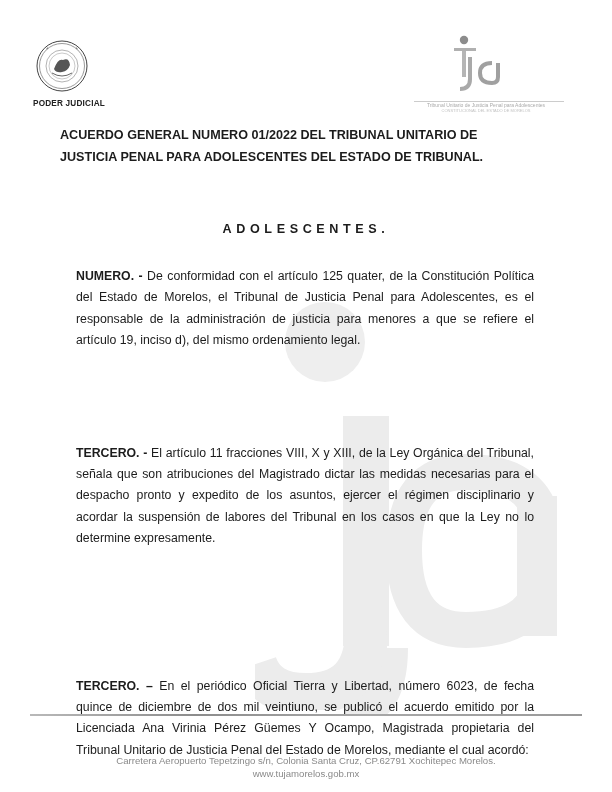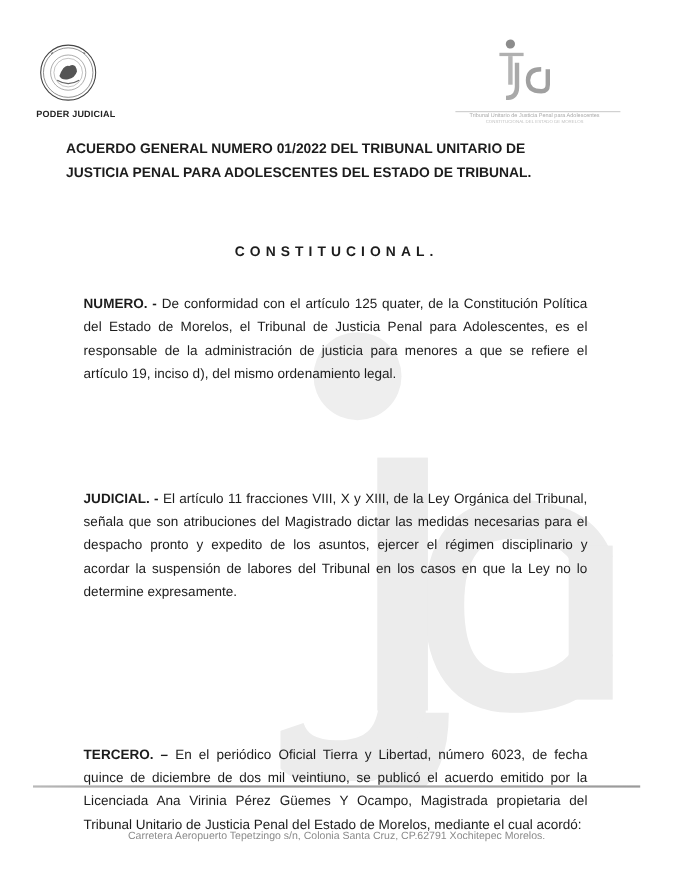--- a/index.html
+++ b/index.html
@@ -70,33 +70,34 @@
   <circle cx="70" cy="42" r="40" fill="#eeeeee"></circle>
   <rect x="88" y="116" width="46" height="230" fill="#ececec"></rect>
   <path d="M111 330 q0 64 -60 64 q-40 0 -50 -30" fill="none" stroke="#ececec" stroke-width="42"></path>
 </svg>
 
 <div class="title wrapper-text">
   <div>ACUERDO GENERAL NUMERO 01/2022 DEL TRIBUNAL UNITARIO DE</div>
   <div>JUSTICIA PENAL PARA ADOLESCENTES DEL ESTADO DE TRIBUNAL.</div>
 </div>
 
-<div class="considerandos wrapper-text">CONSTITUCIONAL.</div>
+<div class="considerandos wrapper-text">ADOLESCENTES.</div>
 
 <div class="para wrapper-text" id="p1">
   <b>NUMERO. -</b>
   <span>De conformidad con el artículo 125 quater, de la Constitución Política del Estado de Morelos, el Tribunal de Justicia Penal para Adolescentes, es el responsable de la administración de justicia para menores a que se refiere el artículo 19, inciso d), del mismo ordenamiento legal.</span>
 </div>
 
 <div class="para wrapper-text" id="p2">
-  <b>JUDICIAL. -</b>
+  <b>TERCERO. -</b>
   <span>El artículo 11 fracciones VIII, X y XIII, de la Ley Orgánica del Tribunal, señala que son atribuciones del Magistrado dictar las medidas necesarias para el despacho pronto y expedito de los asuntos, ejercer el régimen disciplinario y acordar la suspensión de labores del Tribunal en los casos en que la Ley no lo determine expresamente.</span>
 </div>
 
 <div class="para wrapper-text" id="p3">
   <b>TERCERO. –</b>
   <span>En el periódico Oficial Tierra y Libertad, número 6023, de fecha quince de diciembre de dos mil veintiuno, se publicó el acuerdo emitido por la Licenciada Ana Virinia Pérez Güemes Y Ocampo, Magistrada propietaria del Tribunal Unitario de Justicia Penal del Estado de Morelos, mediante el cual acordó:</span>
 </div>
 
 <div class="footer-rule"></div>
 <div class="footer">
   <div>Carretera Aeropuerto Tepetzingo s/n, Colonia Santa Cruz, CP.62791 Xochitepec Morelos.</div>
+  <div>www.tujamorelos.gob.mx</div>
 </div>
 
 </body></html>

